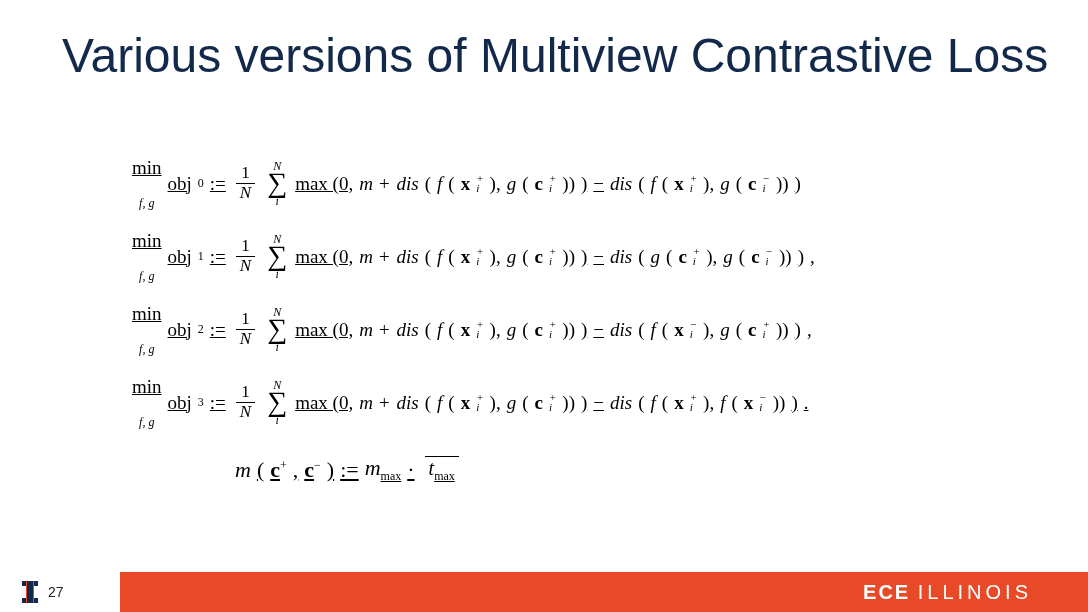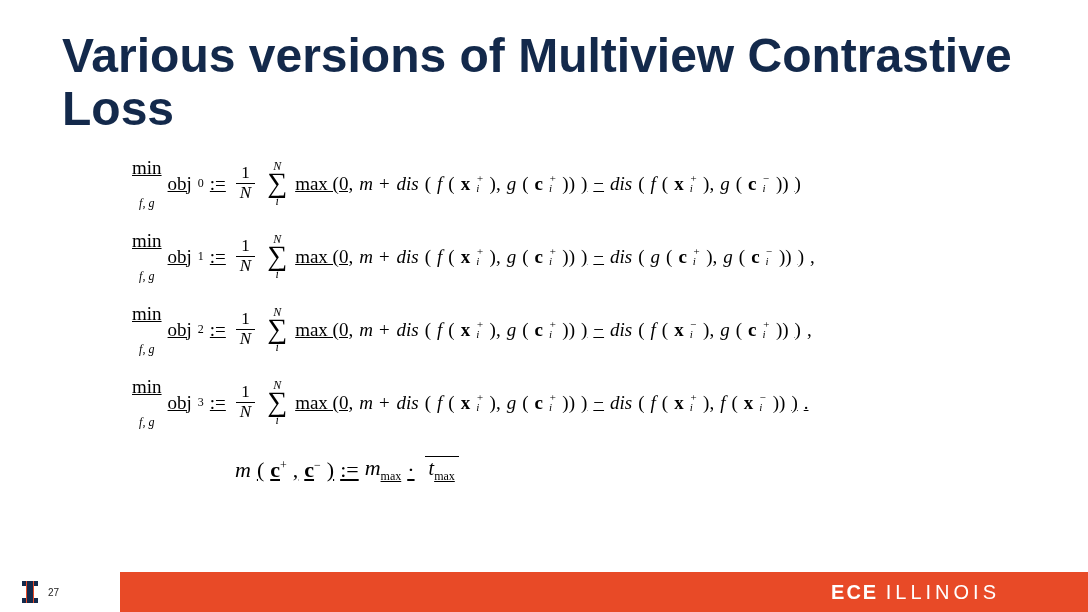--- a/index.html
+++ b/index.html
@@ -17,21 +17,21 @@
     height: 612px;
     position: relative;
     box-sizing: border-box;
   }
   .title {
     position: absolute;
     top: 30px;
     left: 62px;
     right: 18px;
     color: #13294b;
-    font-weight: 700;
+    font-weight: 400;
     font-size: 48px;
     line-height: 1.1;
   }
   .equations {
     position: absolute;
     top: 158px;
     left: 132px;
     width: 840px;
     font-family: "Times New Roman", Georgia, serif;
     color: #000;
@@ -154,21 +154,21 @@
   .footer .orange-bar {
     position: absolute;
     left: 120px;
     right: 0;
     bottom: 0;
     height: 40px;
     background: #e84a27;
     display: flex;
     align-items: center;
     justify-content: flex-end;
-    padding-right: 88px;
+    padding-right: 56px;
     box-sizing: border-box;
   }
   .block-I {
     display: inline-block;
     position: relative;
     width: 16px;
     height: 22px;
   }
   .block-I::before,
   .block-I::after {
@@ -180,21 +180,21 @@
   .block-I::after { top: 5px; bottom: 5px; left: 5px; right: 5px; background: #13294b; }
   .block-I .stripe {
     position: absolute;
     top: 0; bottom: 0;
     width: 1px;
     background: #e84a27;
   }
   .block-I .stripe.s1 { left: 4px; }
   .block-I .stripe.s2 { right: 4px; }
   .page-num {
-    font-size: 10px;
+    font-size: 14px;
     color: #222;
   }
   .ece {
     color: #fff;
     font-weight: 700;
     font-size: 20px;
     letter-spacing: 2px;
     font-family: Arial, Helvetica, sans-serif;
   }
   .ece .thin {

